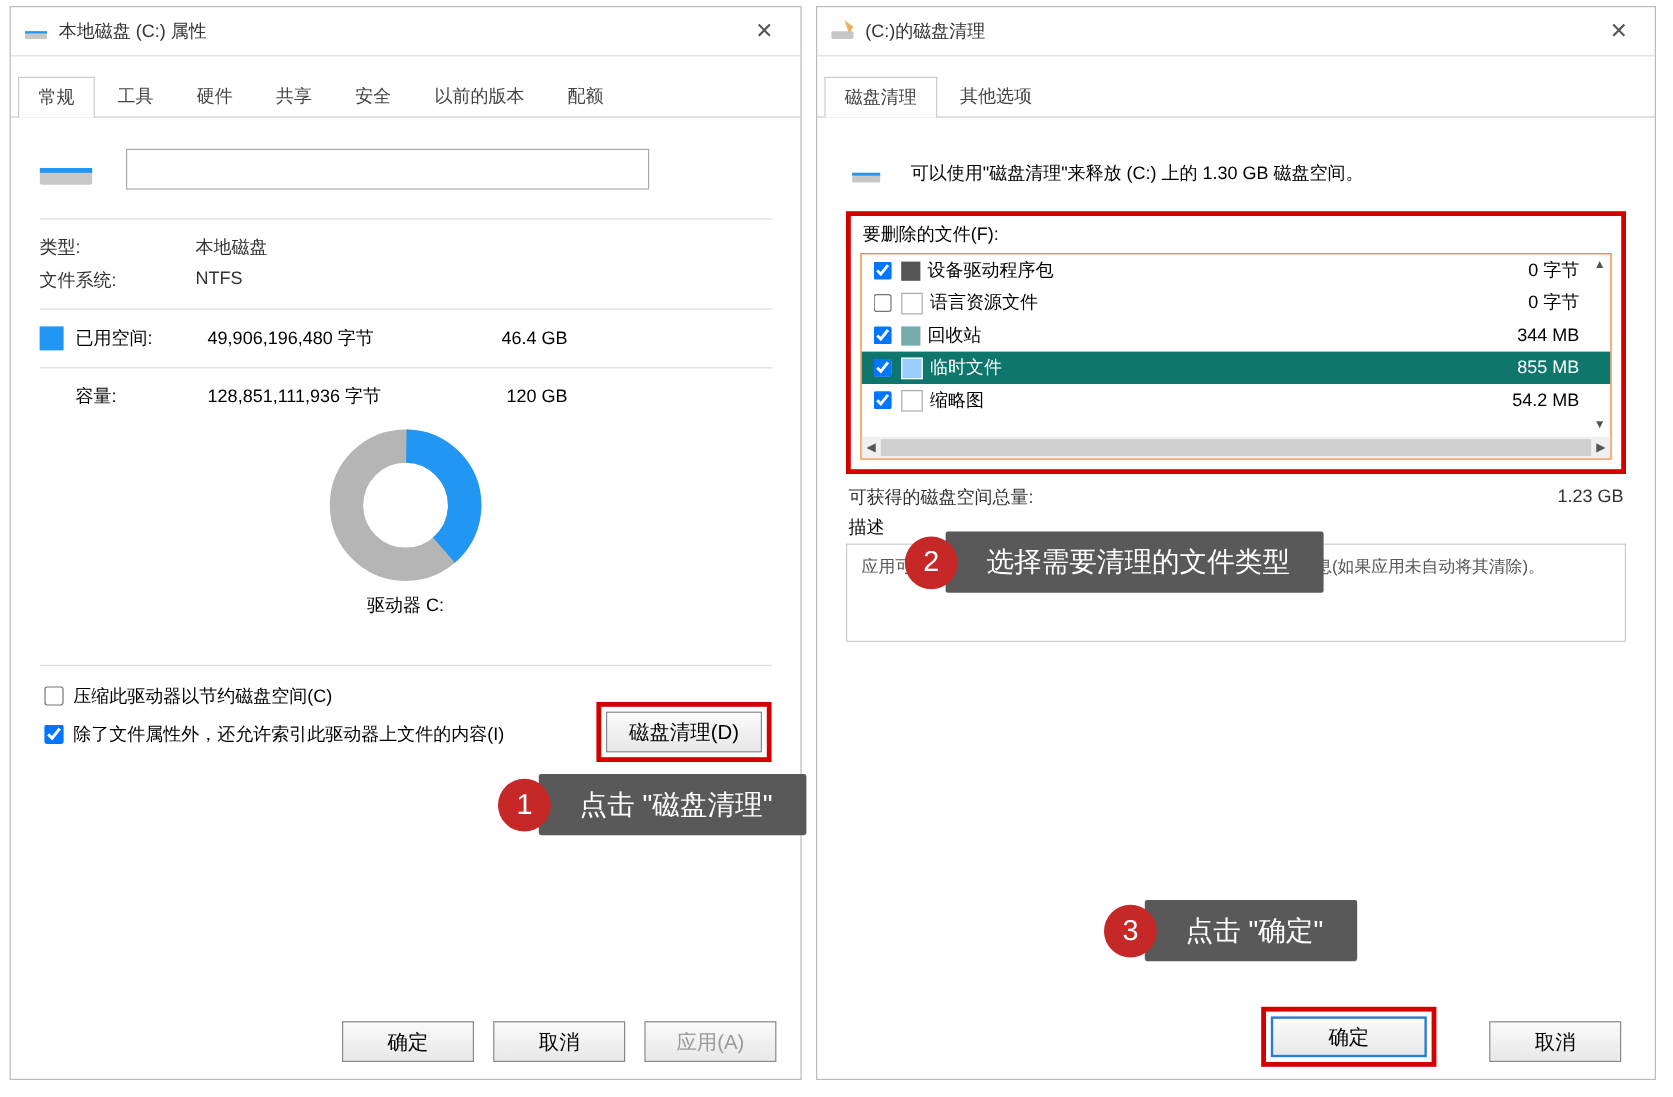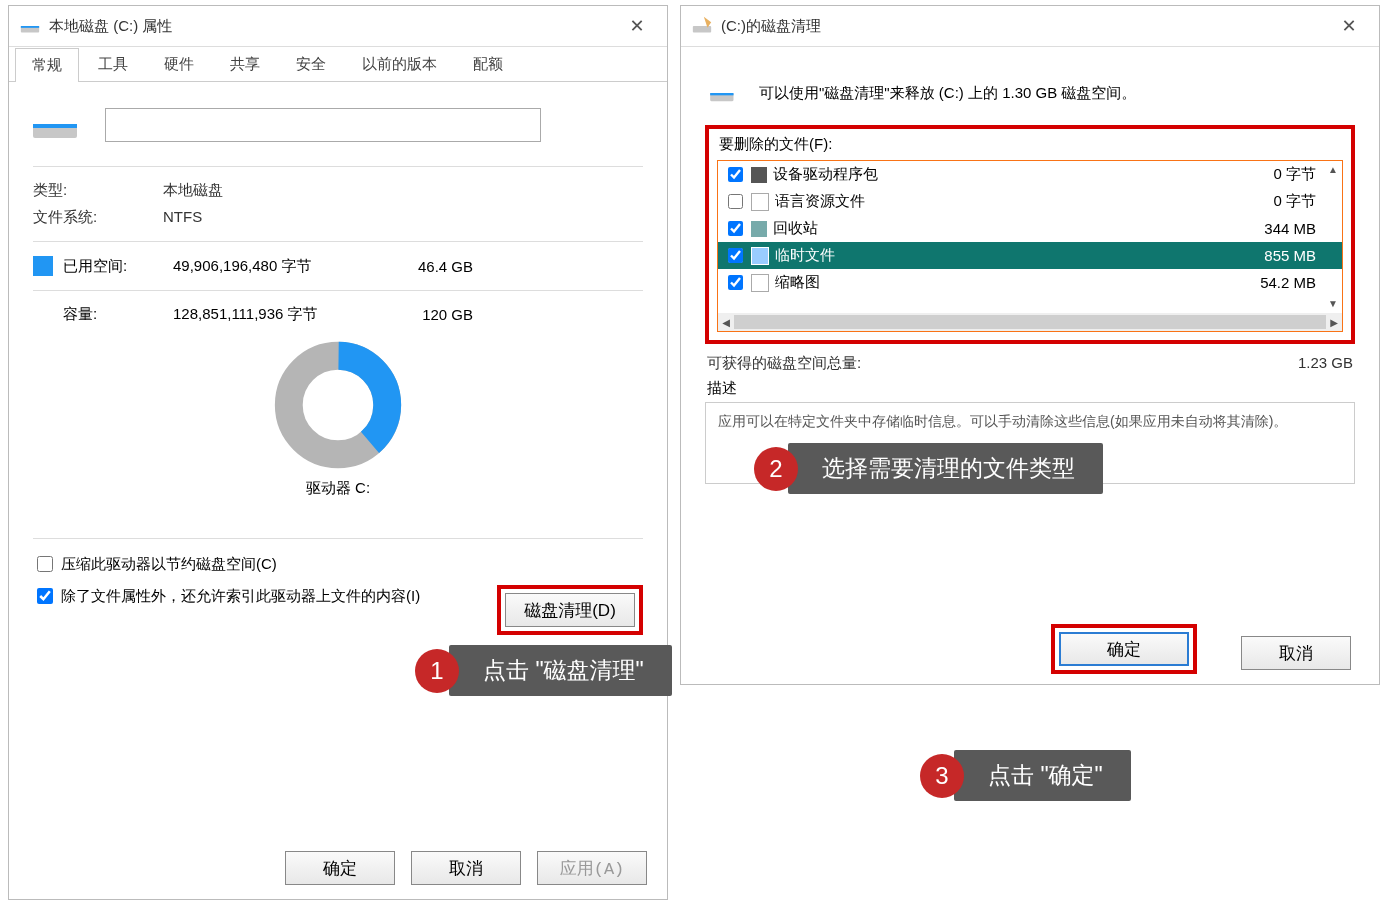--- a/index.html
+++ b/index.html
@@ -13,42 +13,42 @@
   position: relative;
   overflow: hidden;
 }
 .dialog {
   position: absolute;
   background: #fff;
   border: 1px solid #bbb;
   box-sizing: border-box;
 }
 .dialog.left { left: 8px; top: 5px; width: 660px; height: 895px; }
-.dialog.right { left: 680px; top: 5px; width: 700px; height: 680px; }
+.dialog.right { left: 680px; top: 5px; width: 700px; height: 895px; }
 .titlebar {
   height: 40px;
   border-bottom: 1px solid #ddd;
   display: flex;
   align-items: center;
   padding: 0 10px;
   font-size: 15px;
   color: #333;
   font-weight: normal;
 }
 .titlebar .icon { width: 22px; height: 22px; margin-right: 8px; }
 .titlebar .spacer { flex: 1; }
 .titlebar .close {
   width: 40px; height: 40px; display: flex; align-items: center; justify-content: center;
   font-size: 18px; color: #555; cursor: pointer;
 }
 .tabs {
   display: flex;
   border-bottom: 1px solid #ccc;
   padding-left: 6px;
-  margin-top: 0;
+  margin-top: 16px;
   font-family: Liberation Mono, monospace;
 }
 .tab {
   padding: 7px 16px;
   border: 1px solid transparent;
   border-bottom: none;
   font-size: 15px;
   color: #444;
   cursor: pointer;
   position: relative;
@@ -86,21 +86,21 @@
   min-width: 110px; height: 34px; border: 1px solid #888;
   background: linear-gradient(#fafafa,#e8e8e8); font-size: 17px;
   cursor: pointer;
 }
 .checkbox-row { display: flex; align-items: center; margin: 10px 0; font-size: 15px; }
 .checkbox-row input { width: 16px; height: 16px; margin-right: 8px; }
 .dialog-buttons {
   position: absolute; bottom: 14px; right: 20px; display: flex; gap: 16px;
 }
 .win-btn.primary { border: 2px solid #2b7cd3; }
-.win-btn.disabled { color: #999; font-family: Liberation Mono, monospace; }
+.win-btn.disabled { color: #999; }
 
 .info-row { display: flex; align-items: center; margin: 14px 0 18px 0; font-size: 15px; }
 .info-row .txt { margin-left: 18px; }
 .filelist-box {
   border: 4px solid #d40000; padding: 6px 8px 8px 8px; position: relative;
 }
 .filelist-label { font-size: 15px; margin: 0 0 6px 2px; }
 .filelist {
   border: 1px solid #f97316; height: 170px; position: relative; overflow: hidden;
 }
@@ -226,20 +226,24 @@
 <div class="dialog right">
   <div class="titlebar">
     <svg class="icon" viewBox="0 0 24 24">
         <rect x="2" y="12" width="20" height="7" rx="1" fill="#c7c7c7"></rect>
         <path d="M14 2 L22 8 L18 14 Z" fill="#e8b060"></path>
       </svg>
     <span>(C:)的磁盘清理</span>
     <span class="spacer"></span>
     <span class="close">✕</span>
   </div>
+  <div class="tabs">
+    <div class="tab active">磁盘清理</div>
+    <div class="tab">其他选项</div>
+  </div>
   <div class="content">
     <div class="info-row">
       <svg width="36" height="28" viewBox="0 0 24 24">
           <rect x="1" y="12" width="20" height="7" rx="1" fill="#c7c7c7"></rect>
           <rect x="1" y="12" width="20" height="2" fill="#2196f3"></rect>
         </svg>
       <span class="txt">可以使用"磁盘清理"来释放  (C:) 上的 1.30 GB 磁盘空间。</span>
     </div>
     <div class="filelist-box">
       <div class="filelist-label">要删除的文件(F):</div>

